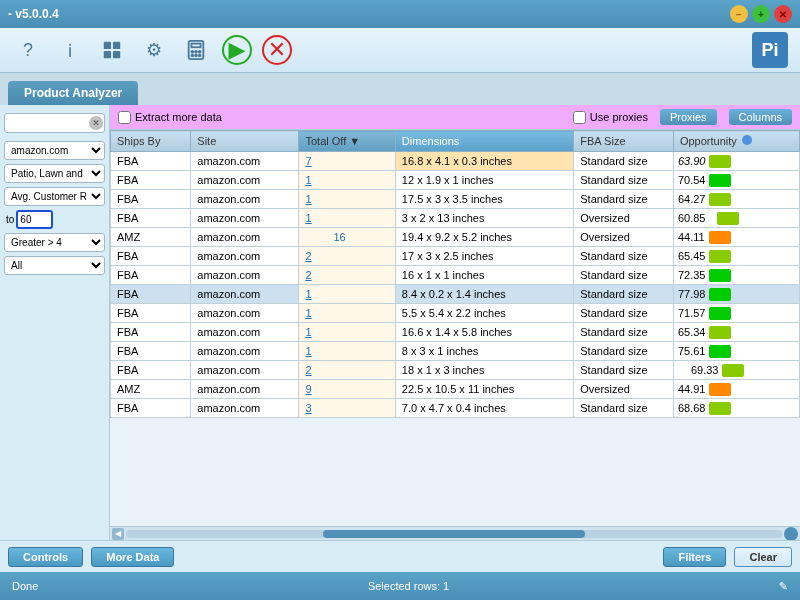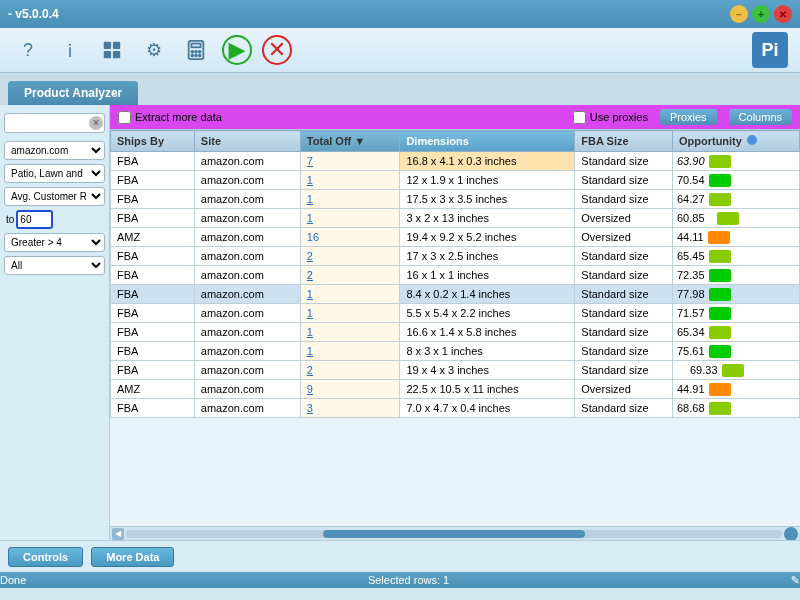--- a/index.html
+++ b/index.html
@@ -112,21 +112,21 @@
       flex: 1;
       display: flex;
       flex-direction: column;
       overflow: hidden;
     }
     .table-options {
       display: flex;
       align-items: center;
       padding: 4px 8px;
       gap: 12px;
-      background: #d946ef;
+      background: #f0abfc;
       border-bottom: 1px solid #b0ccd8;
     }
     .checkbox-label { display: flex; align-items: center; gap: 4px; font-size: 11px; cursor: pointer; }
     .option-btn {
       padding: 2px 10px; background: linear-gradient(to bottom, #6ab0d8, #5090b8);
       color: white; border: none; border-radius: 3px; cursor: pointer; font-size: 11px;
     }
 
     
     .data-table-wrap {
@@ -141,21 +141,21 @@
     }
     .data-table th {
       background: linear-gradient(to bottom, #c8e0f0, #b0cce0);
       border: 1px solid #90b0c8;
       padding: 4px 6px;
       text-align: left;
       white-space: nowrap;
       position: sticky;
       top: 0;
       z-index: 2;
-      font-weight: bold;
+      font-weight: normal;
       color: #333;
     }
     .data-table th.sorted {
       background: linear-gradient(to bottom, #80b8d8, #60a0c0);
     }
     .data-table td {
       border: 1px solid #c0d0d8;
       padding: 3px 6px;
       white-space: nowrap;
       background: white;
@@ -208,25 +208,25 @@
       font-size: 11px;
       font-weight: bold;
     }
     .btn-blue { background: linear-gradient(to bottom, #6ab8e0, #4898c0); color: white; border-color: #3878a0; }
     .btn-clear { background: linear-gradient(to bottom, #e8f4fc, #d0e8f5); color: #333; }
     .bottom-left { display: flex; gap: 8px; }
     .bottom-right { display: flex; gap: 8px; }
 
     
     .status-bar {
-      height: 16px;
+      height: 28px;
       background: linear-gradient(to bottom, #5ba3c9, #4a8fb5);
       display: flex;
       align-items: center;
-      padding: 0 0;
+      padding: 0 12px;
       justify-content: space-between;
       color: white;
       font-size: 11px;
     }
   </style>
 </head>
 <body>
 
 <div class="title-bar">
   <span class="title-bar-title">- v5.0.0.4</span>
@@ -382,21 +382,21 @@
       <td style="padding:2px 4px;">
         <div style="display:flex;align-items:center;gap:12px;">
           <span>60.85</span>
           <span style="display:inline-block;width:22px;height:13px;background:#88cc00;border-radius:2px;"></span>
         </div>
       </td>
     </tr>
             <tr>
       <td>AMZ</td>
       <td>amazon.com</td>
-      <td style="background:#fff8e8;"><span style="color:#1a6fbf;cursor:pointer;">16</span></td>
+      <td style="background:#fff8e8;"><span style="color:#1a6fbf;cursor:pointer;margin-left:28px;">16</span></td>
       <td style="">19.4 x 9.2 x 5.2 inches</td>
       <td class="fba-cell">Oversized</td>
       <td style="padding:2px 4px;">
         <div style="display:flex;align-items:center;gap:4px;">
           <span>44.11</span>
           <span style="display:inline-block;width:22px;height:13px;background:#ff8800;border-radius:2px;"></span>
         </div>
       </td>
     </tr>
             <tr>
@@ -474,21 +474,21 @@
         <div style="display:flex;align-items:center;gap:4px;">
           <span>75.61</span>
           <span style="display:inline-block;width:22px;height:13px;background:#00cc00;border-radius:2px;"></span>
         </div>
       </td>
     </tr>
             <tr>
       <td>FBA</td>
       <td>amazon.com</td>
       <td style="background:#fff8e8;"><span style="color:#1a6fbf;text-decoration:underline;cursor:pointer;">2</span></td>
-      <td style="">19 x 4 x 3 inches</td>
+      <td style="">18 x 1 x 3 inches</td>
       <td class="fba-cell">Standard size</td>
       <td style="padding:2px 17px;">
         <div style="display:flex;align-items:center;gap:4px;">
           <span>69.33</span>
           <span style="display:inline-block;width:22px;height:13px;background:#88cc00;border-radius:2px;"></span>
         </div>
       </td>
     </tr>
             <tr>
       <td>AMZ</td>
@@ -528,19 +528,23 @@
       <div class="corner-btn"></div>
     </div>
   </div>
 </div>
 
 <div class="bottom-toolbar">
   <div class="bottom-left">
     <button class="bottom-btn btn-blue">Controls</button>
     <button class="bottom-btn btn-blue">More Data</button>
   </div>
+  <div class="bottom-right">
+    <button class="bottom-btn btn-blue">Filters</button>
+    <button class="bottom-btn btn-clear">Clear</button>
+  </div>
 </div>
 
 <div class="status-bar">
   <span>Done</span>
   <span>Selected rows: 1</span>
   <span>✎</span>
 </div>
 
 </body></html>

